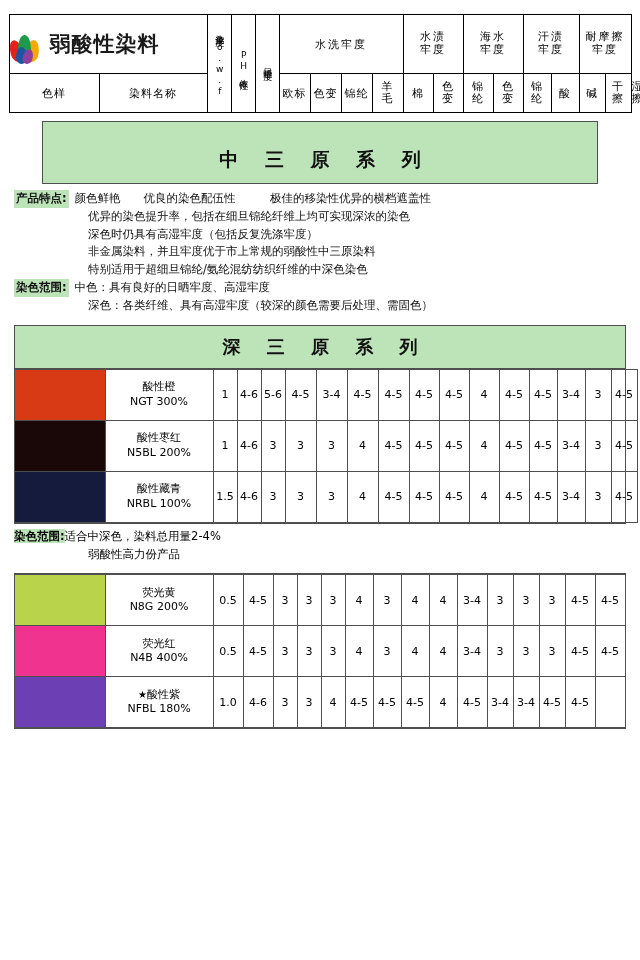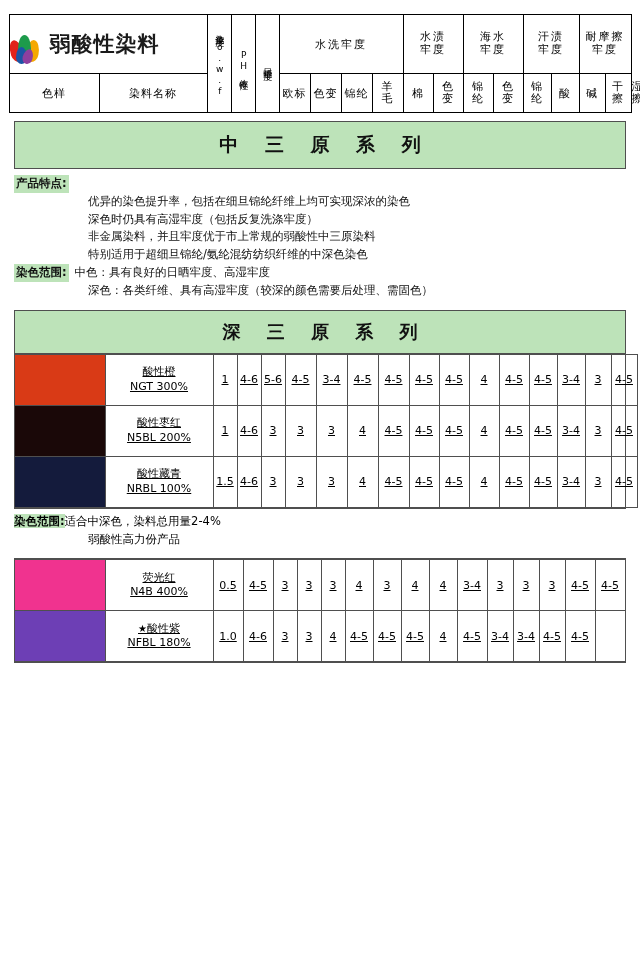--- a/index.html
+++ b/index.html
@@ -92,29 +92,29 @@
   }
   .sub {
     font-size: 12px;
     letter-spacing: 1px;
   }
   .h1row td { height: 58px; }
   .h2row td { height: 38px; }
 
   
   .banner {
-    width: 612px;
+    width: 556px;
     margin: 8px auto 0 auto;
     border: 1px solid #4f4f4f;
     background: #bde3b9;
     text-align: center;
     font-size: 19px;
     font-weight: bold;
     letter-spacing: 10px;
-    padding: 10px 0 10px 10px;
+    padding: 25px 0 10px 10px;
     box-sizing: border-box;
     color: #111;
   }
   
   .notes {
     width: 612px;
     margin: 6px auto 0 auto;
     font-size: 11.5px;
     line-height: 1.55;
     color: #111;
@@ -149,21 +149,20 @@
     font-weight: bold;
     letter-spacing: 10px;
     padding: 9px 0 9px 10px;
     border-bottom: 1px solid #4f4f4f;
     color: #111;
   }
   table.data {
     width: 100%;
     table-layout: fixed;
     border-collapse: collapse;
-    text-decoration: underline;
   }
   table.data td {
     border: 1px solid #4f4f4f;
     font-size: 11px;
     text-align: center;
     vertical-align: middle;
     height: 50px;
     padding: 0;
   }
   table.data td.swatch {
@@ -282,20 +281,21 @@
           </td>
     </tr>
   </tbody>
     </table>
 
   <div class="banner">中 三 原 系 列</div>
 
   <div class="notes">
     <div class="note-line">
       <span class="note-label">产品特点:</span>
+      <span class="note-body">颜色鲜艳　　优良的染色配伍性　　　极佳的移染性优异的横档遮盖性</span>
     </div>
     <div class="note-ind">优异的染色提升率，包括在细旦锦纶纤维上均可实现深浓的染色</div>
     <div class="note-ind">深色时仍具有高湿牢度（包括反复洗涤牢度）</div>
     <div class="note-ind">非金属染料，并且牢度优于市上常规的弱酸性中三原染料</div>
     <div class="note-ind">特别适用于超细旦锦纶/氨纶混纺纺织纤维的中深色染色</div>
     <div class="note-line">
       <span class="note-label">染色范围:</span>
       <span class="note-body">中色：具有良好的日晒牢度、高湿牢度</span>
     </div>
     <div class="note-ind">深色：各类纤维、具有高湿牢度（较深的颜色需要后处理、需固色）</div>
@@ -422,20 +422,44 @@
         <col style="width:28px">
           <col style="width:28px">
         <col style="width:30px">
           <col style="width:26px">
         <col style="width:26px">
           <col style="width:26px">
         <col style="width:30px">
           <col style="width:30px">
       </colgroup>
       <tbody>
+          <tr>
+        <td class="swatch">
+              <span class="sw" style="background:#b9d34a"></span>
+            </td>
+        <td class="name">
+          <div>荧光黄</div>
+          <div>N8G 200%</div>
+        </td>
+        <td>0.5</td>
+        <td>4-5</td>
+        <td>3</td>
+        <td>3</td>
+        <td>3</td>
+        <td>4</td>
+        <td>3</td>
+        <td>4</td>
+        <td>4</td>
+        <td>3-4</td>
+        <td>3</td>
+        <td>3</td>
+        <td>3</td>
+        <td>4-5</td>
+        <td>4-5</td>
+      </tr>
       <tr>
         <td class="swatch">
               <span class="sw" style="background:#f0338f"></span>
             </td>
         <td class="name">
           <div>荧光红</div>
           <div>N4B 400%</div>
         </td>
         <td>0.5</td>
         <td>4-5</td>

